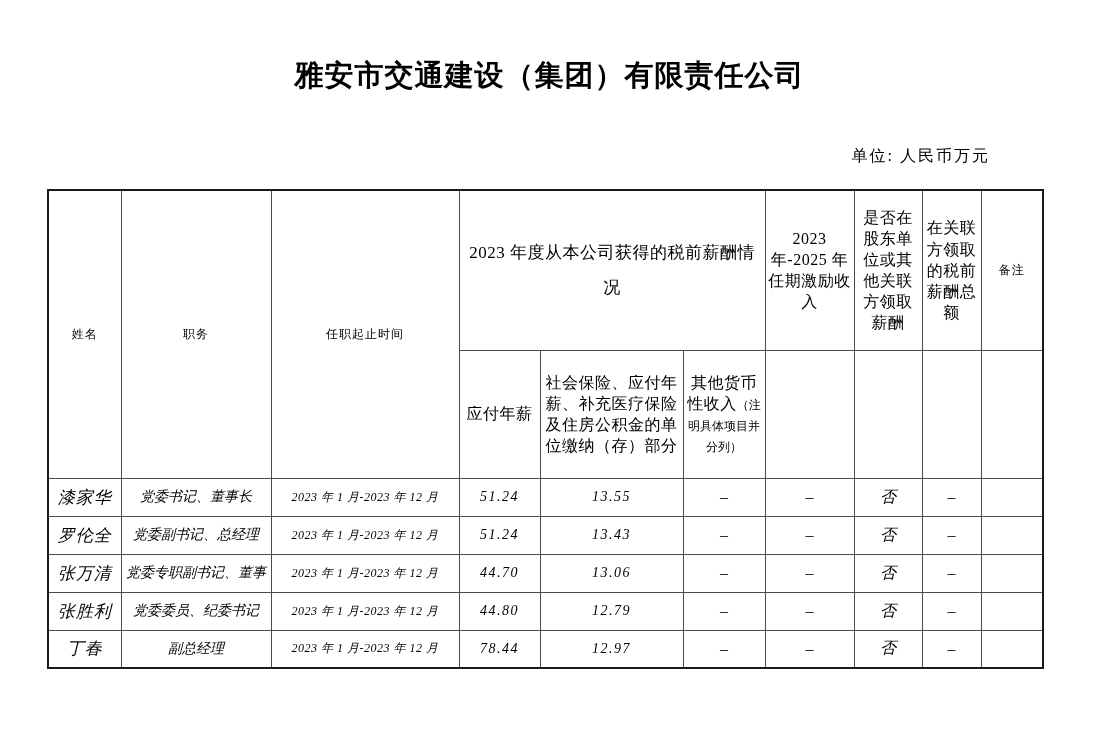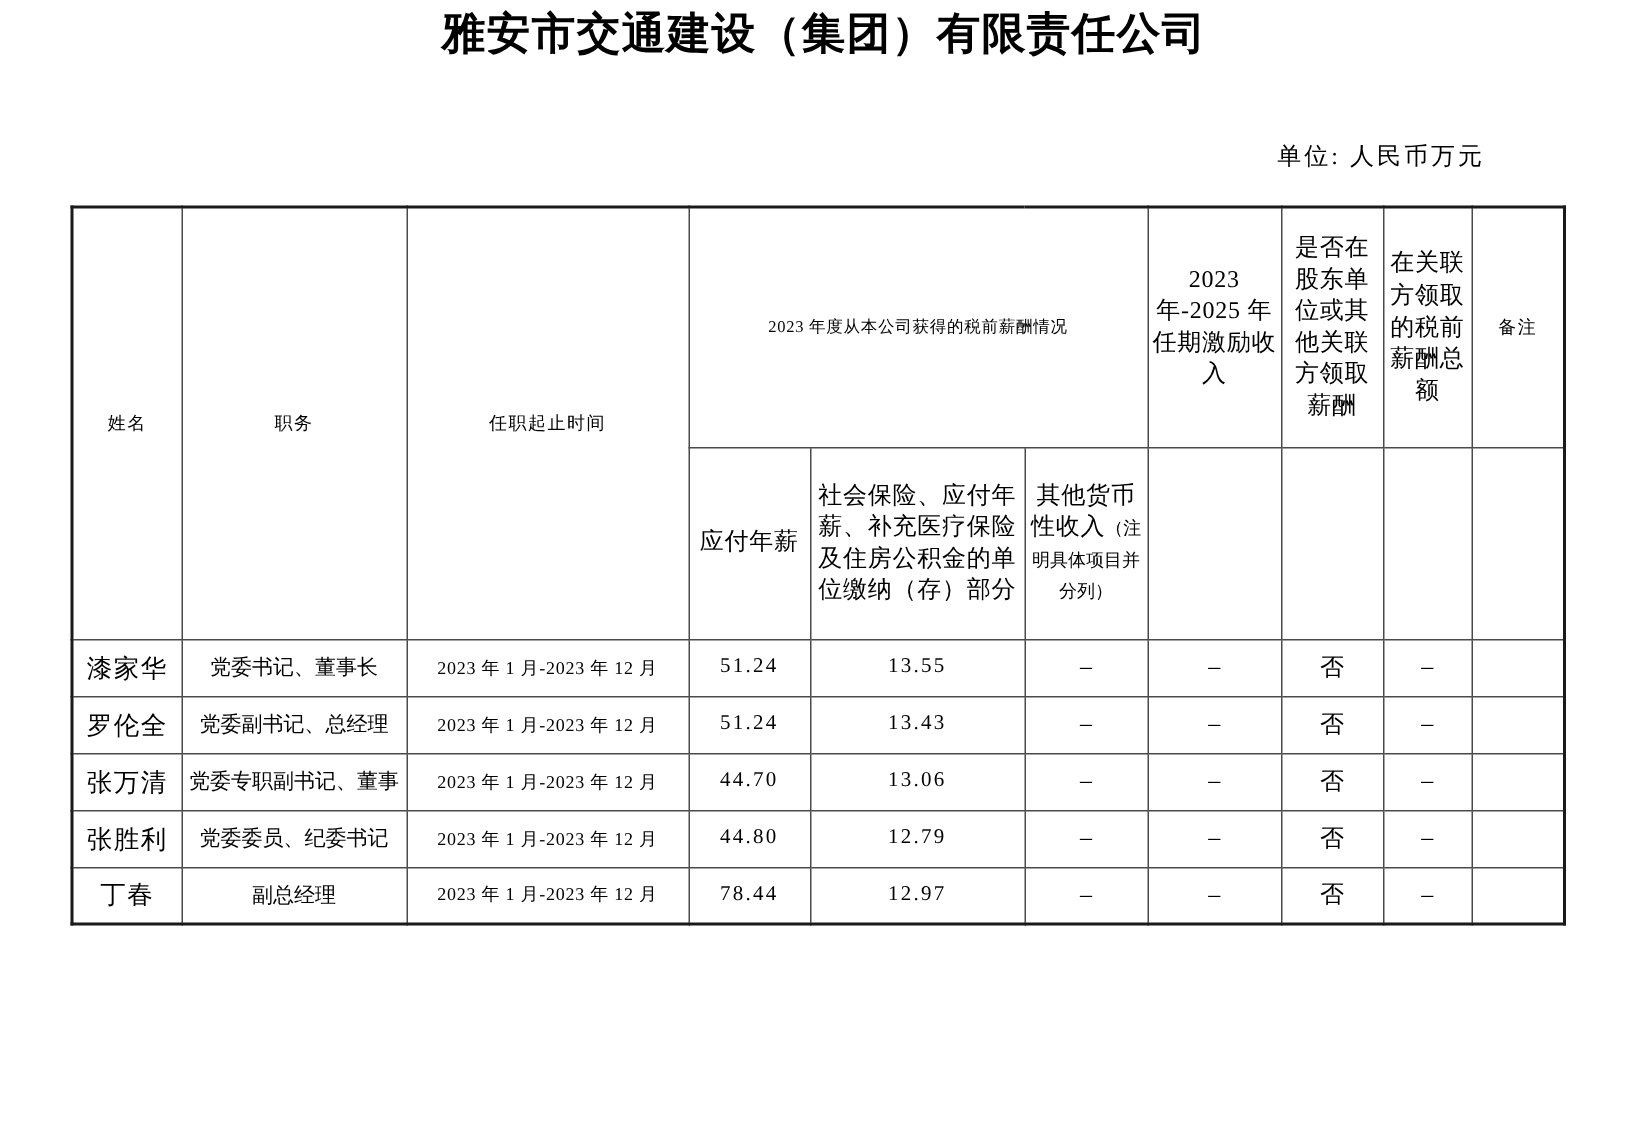--- a/index.html
+++ b/index.html
@@ -6,20 +6,21 @@
   body {
     width: 1099px; height: 747px;
     background: #ffffff;
     color: #000000;
     font-family: "Liberation Serif", "DejaVu Serif", serif;
     overflow: hidden;
   }
   .page { width: 1099px; height: 747px; position: relative; }
 
   .title-block {
+    padding-top: 52px;
     text-align: center;
     font-weight: bold;
     font-size: 29px;
     line-height: 46px;
     letter-spacing: 1px;
   }
 
   .unit-row {
     width: 995px;
     margin: 48px 0 22px 47px;
@@ -41,24 +42,24 @@
     border: 1px solid #4a4a4a;
     font-weight: normal;
     text-align: center;
     vertical-align: middle;
     padding: 0 2px;
     box-sizing: border-box;
     overflow: hidden;
   }
   tr.hrow1 { height: 160px; }
   tr.hrow2 { height: 128px; }
-  tr.drow  { height: 38px; }
+  tr.drow  { height: 38px; font-style: italic; }
 
   .h-plain  { font-size: 12px; letter-spacing: 1px; }
-  .h-merged { font-size: 11px; line-height: 2.1; letter-spacing: 0.5px; margin-top: 47px; }
+  .h-merged { font-size: 17px; line-height: 2.1; letter-spacing: 0.5px; margin-top: 47px; }
   .h-multi  { font-size: 16px; line-height: 1.32; letter-spacing: 0.5px; padding: 0 1px; }
   .h-note   { font-size: 12px; letter-spacing: 0; }
 
   .c-name { font-size: 17px; letter-spacing: 1px; }
   .c-pos  { font-size: 14px; white-space: nowrap; }
   .c-term { font-size: 12px; white-space: nowrap; letter-spacing: 0.5px; }
   .c-num  { font-size: 14px; letter-spacing: 1.5px; }
   .c-txt  { font-size: 16px; }
 </style>
 </head>

